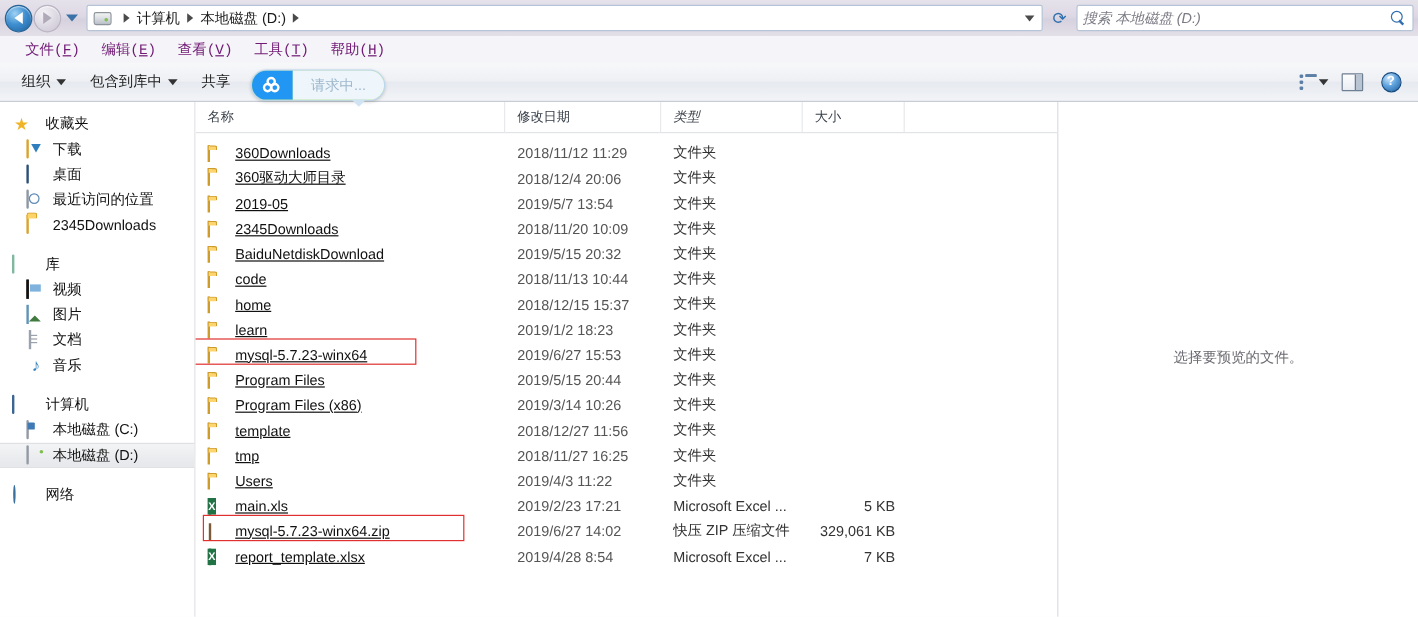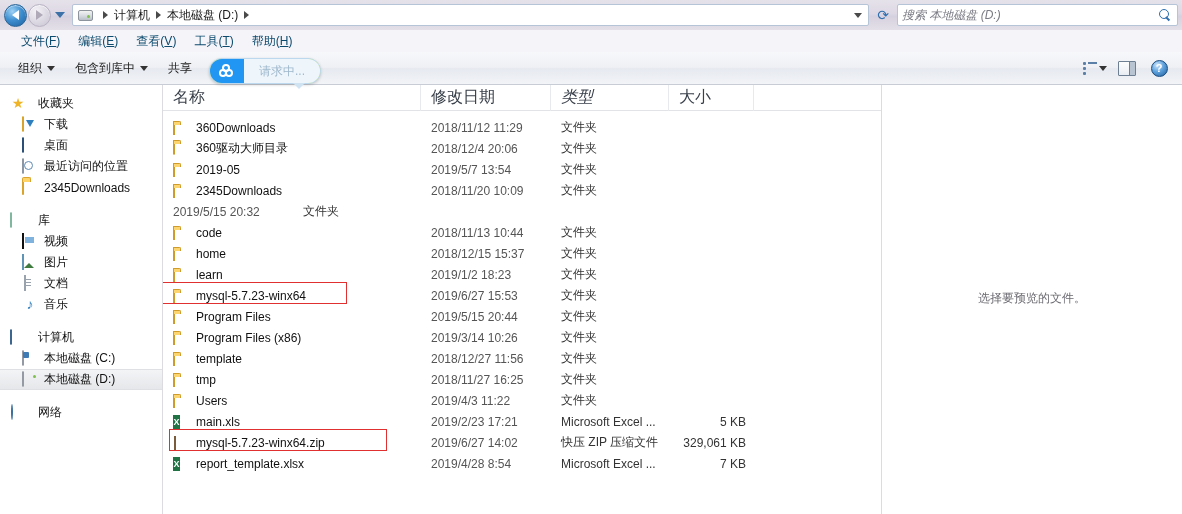--- a/index.html
+++ b/index.html
@@ -123,23 +123,24 @@
 
   
   .menubar {
     position: absolute; left: 0; top: 30px;
     width: 1182px; height: 22px;
     background: #f5f4f8;
     display: flex; align-items: center;
     padding-left: 12px;
   }
   .menuitem {
-    font-size: 12px; color: #0c4a6e;
+    font-size: 12px; color: #701a75;
     padding: 2px 9px;
     white-space: nowrap;
+    font-family: Liberation Mono, monospace;
   }
   .menuitem u { text-decoration: underline; }
 
   
   .toolbar {
     position: absolute; left: 0; top: 52px;
     width: 1182px; height: 33px;
     background: linear-gradient(to bottom, #f7f8fa 0%, #eef0f4 48%, #e6e9ef 52%, #f2f4f7 100%);
     border-bottom: 1px solid #c8ccd4;
     display: flex; align-items: center;
@@ -363,39 +364,39 @@
   
   .filepane {
     flex: 1; height: 429px; background: #fff;
     border-right: 1px solid #dcdce0;
     position: relative; overflow: hidden;
   }
   .colhead {
     height: 26px; display: flex; align-items: center;
     border-bottom: 1px solid #e2e3e6;
     background: #fff;
-    font-size: 16px; color: #39404a;
+    font-size: 11px; color: #39404a;
   }
   .colhead .ch {
     height: 26px; display: flex; align-items: center;
     padding-left: 10px;
     border-right: 1px solid #e8e9ec;
   }
   .ch-name { width: 258px; }
   .ch-date { width: 130px; }
   .ch-type { width: 118px; font-style: italic; }
   .ch-size { width: 85px; }
   .rows { padding-top: 6px; }
   .frow {
     height: 21px; display: flex; align-items: center;
     font-size: 12px; color: #111;
   }
   .fn {
     width: 258px; display: flex; align-items: flex-start;
-    padding-left: 10px; white-space: nowrap; overflow: hidden;
+    padding-left: 10px; white-space: nowrap; overflow: hidden; text-decoration: underline;
   }
   .fdate { width: 130px; padding-left: 10px; color: #555; white-space: nowrap; }
   .ftype { width: 118px; padding-left: 10px; color: #333; white-space: nowrap;
            overflow: hidden; text-overflow: ellipsis; }
   .fsize { width: 85px; padding-right: 8px; color: #333; text-align: right; white-space: nowrap; }
   .ficon { width: 16px; height: 14px; margin-right: 7px; flex: 0 0 auto; position: relative; }
 
   .ic-fold {
     background: linear-gradient(to bottom,#ffeab0 0%,#fcd570 40%,#f3bb3c 100%);
     border: 1px solid #cf9b2a; width: 14px; height: 11px; margin-top: 3px;
@@ -637,20 +638,24 @@
           <div class="frow">
             <div class="fn">
               <span class="ficon"><span class="ic-fold"></span></span>
               <span>2345Downloads</span>
             </div>
             <div class="fdate">2018/11/20 10:09</div>
             <div class="ftype">文件夹</div>
             <div class="fsize"></div>
           </div>
           <div class="frow">
+            <div class="fn">
+              <span class="ficon"><span class="ic-fold"></span></span>
+              <span>BaiduNetdiskDownload</span>
+            </div>
             <div class="fdate">2019/5/15 20:32</div>
             <div class="ftype">文件夹</div>
             <div class="fsize"></div>
           </div>
           <div class="frow">
             <div class="fn">
               <span class="ficon"><span class="ic-fold"></span></span>
               <span>code</span>
             </div>
             <div class="fdate">2018/11/13 10:44</div>

